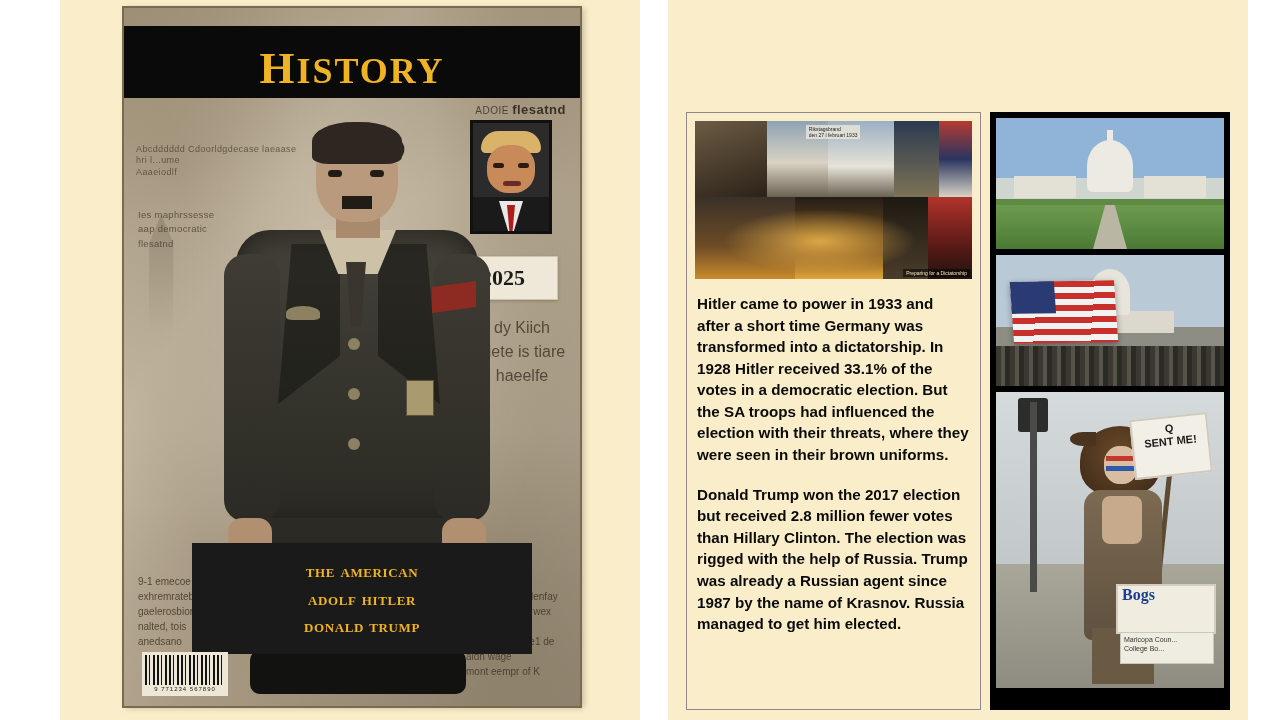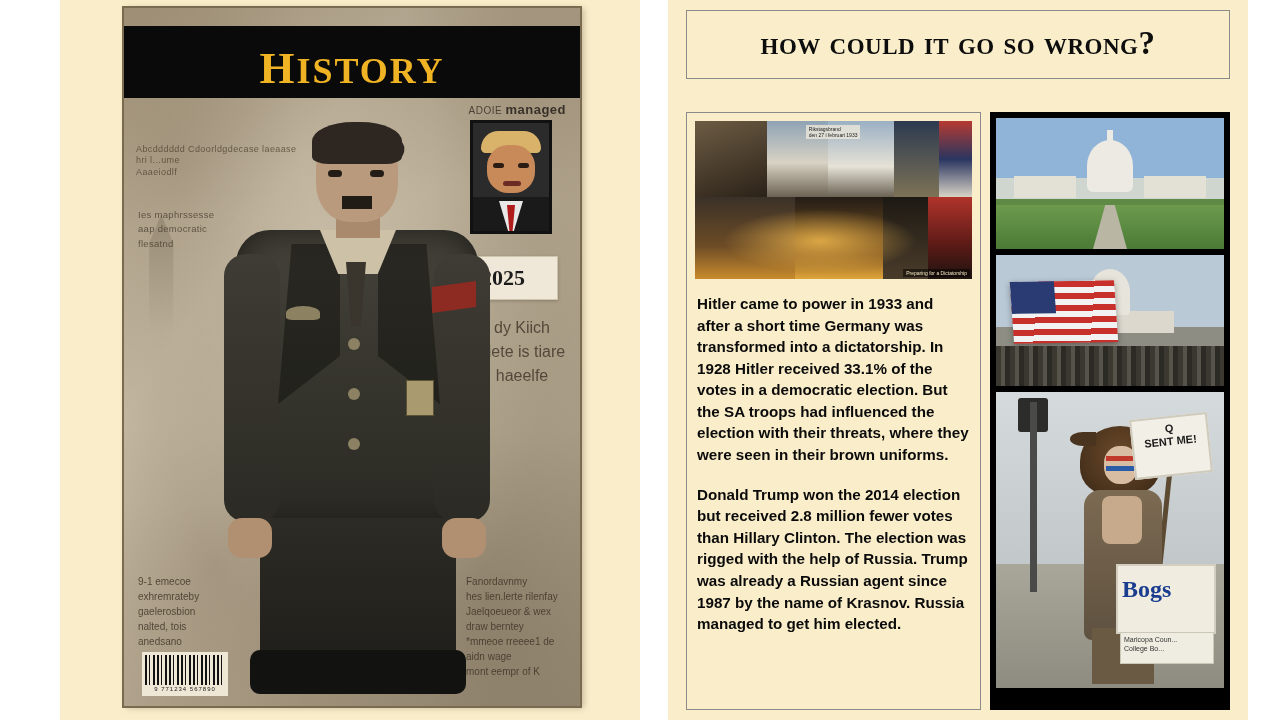--- a/index.html
+++ b/index.html
@@ -472,21 +472,21 @@
   .photo-qanon .pole { position:absolute; left:34px; top:10px; width:7px; height:190px; background:#4a4a48; }
   .photo-qanon .signal { position:absolute; left:22px; top:6px; width:30px; height:34px; background:#2c2c2a; border-radius:3px; }
   .photo-qanon .sign {
     position:absolute; right:14px; top:24px; width:74px; height:52px; background:#f2efe6;
     border:2px solid #cfcabc; transform: rotate(-6deg);
     color:#1a1a1a; font-size:11px; font-weight:bold; text-align:center; line-height:1.15; padding-top:4px;
     font-family:"Liberation Sans", sans-serif;
   }
   .photo-qanon .bogs {
     position:absolute; right:8px; bottom:54px; width:88px; height:46px; background:#f0ece0; border:2px solid #d3cec0;
-    color:#1b3d8f; font-size:24px; font-weight:bold; text-align:left; padding:10px 4px;
+    color:#1b3d8f; font-size:16px; font-weight:bold; text-align:left; padding:0 4px;
     font-family:"Liberation Serif", serif;
   }
   .photo-qanon .smallsign {
     position:absolute; right:10px; bottom:24px; width:86px; height:26px; background:#efece1; border:1px solid #cdc7b8;
     color:#333; font-size:7px; line-height:1.3; padding:2px 3px;
   }
   .photo-qanon .man-fur {
     position:absolute; left:84px; top:34px; width:80px; height:70px;
     background: radial-gradient(circle at 50% 40%, #6b4a2a, #3a2716);
     border-radius: 50% 50% 40% 40%;
@@ -528,21 +528,21 @@
 
     <div class="magazine">
 
       <div class="masthead">
         <div class="masthead-title">History</div>
       </div>
 
       <div class="byline-left">Abcdddddd Cdoorldgdecase laeaase<br>hri l...ume<br>Aaaeiodlf</div>
       <div class="byline-right">
         <span>ADOIE</span>
-        <b>managed</b>
+        <b>flesatnd</b>
       </div>
 
       <div class="year-box">2025</div>
 
       <div class="inset-photo">
         <div class="hair"></div>
         <div class="face"></div>
         <div class="eyeL"></div>
         <div class="eyeR"></div>
         <div class="mouth"></div>
@@ -576,54 +576,52 @@
         <div class="fig-hair"></div>
         <div class="fig-eyeL"></div>
         <div class="fig-eyeR"></div>
         <div class="fig-stache"></div>
         <div class="fig-legs"></div>
         <div class="fig-handL"></div>
         <div class="fig-handR"></div>
         <div class="fig-boots"></div>
       </div>
 
+      <div class="cover-caption">The American<br>Adolf Hitler<br>Donald Trump</div>
 
       <div class="barcode">
         <div class="bars"></div>
         <div class="num">9 771234 567890</div>
       </div>
 
     </div>
   </div>
 
   <div class="slide-right">
 
-    <div class="title-box">
-      <div class="title-text">How could it go so wrong?</div>
-    </div>
 
     <div class="body-box">
 
       <div class="collage">
         <div class="tile ct1"></div>
         <div class="tile ct2"></div>
         <div class="tile ct3"></div>
         <div class="tile ct4"></div>
         <div class="tile ct5"></div>
         <div class="tile ct6"></div>
         <div class="tile ct7"></div>
         <div class="tile ct8"></div>
         <div class="tile ct9"></div>
         <div class="flare"></div>
         <div class="cap2">Rikstagsbrand<br>den 27 i februari 1933</div>
         <div class="cap">Preparing for a Dictatorship</div>
       </div>
 
       <p class="para">Hitler came to power in 1933 and after a short time Germany was transformed into a dictatorship. In 1928 Hitler received 33.1% of the votes in a democratic election. But the SA troops had influenced the election with their threats, where they were seen in their brown uniforms.</p>
-      <p class="para">Donald Trump won the 2014 election but received 2.8 million fewer votes than Hillary Clinton. The election was rigged with the help of Russia. Trump was already a Russian agent since 1987 by the name of Krasnov. Russia managed to get him elected.</p>
+      <p class="para">Donald Trump won the 2017 election but received 2.8 million fewer votes than Hillary Clinton. The election was rigged with the help of Russia. Trump was already a Russian agent since 1987 by the name of Krasnov. Russia managed to get him elected.</p>
 
     </div>
 
     <div class="photos-box">
 
       <div class="photo photo-capitol1">
         <div class="lawn"></div>
         <div class="wingL"></div>
         <div class="wingR"></div>
         <div class="dome"></div>

